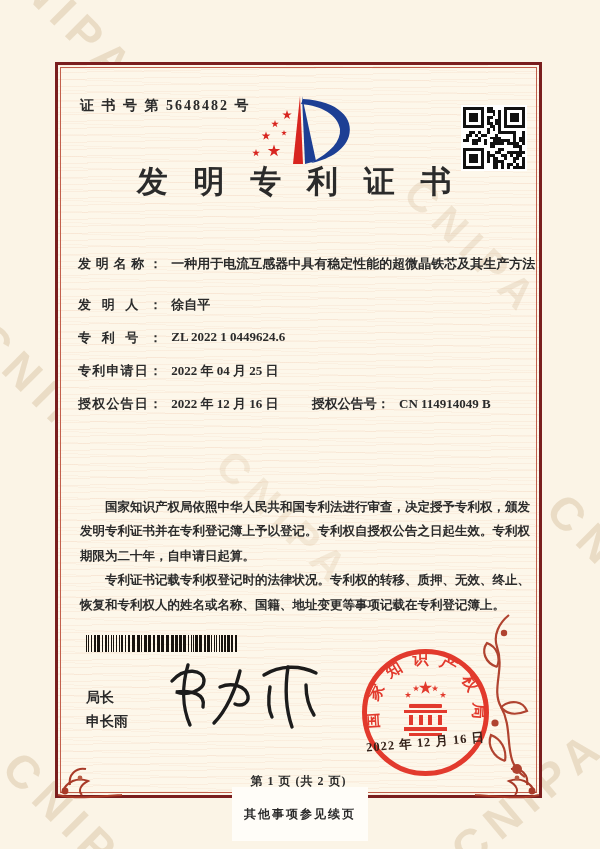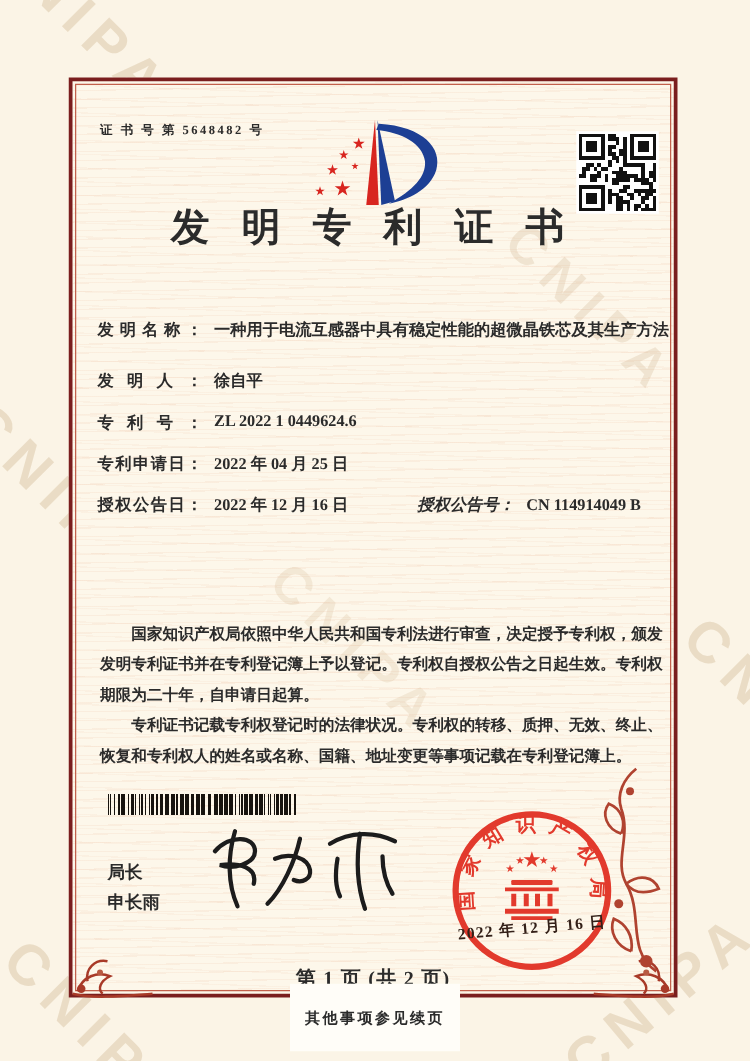--- a/index.html
+++ b/index.html
@@ -21,51 +21,51 @@
     border:3px solid #7a1e1e;box-sizing:border-box;
     background:
       repeating-linear-gradient(179deg, rgba(226,152,112,0.10) 0 1px, transparent 1px 7px),
       repeating-linear-gradient(2deg, rgba(226,152,112,0.07) 0 1px, transparent 1px 11px),
       #fdf7ea;
     z-index:1;
   }
   .frame::before{
     content:"";position:absolute;inset:2px;border:1px solid #c2604c;pointer-events:none;
   }
-  .certno{position:absolute;left:22px;top:32px;font-size:10px;letter-spacing:2px;font-weight:600;}
+  .certno{position:absolute;left:22px;top:32px;font-size:14px;letter-spacing:2px;font-weight:600;}
   .logo{position:absolute;left:183px;top:26px;}
   .qr{position:absolute;left:403px;top:40px;background:#fff;padding:2px;}
   .title{
     position:absolute;left:0;top:96px;width:100%;text-align:center;
     font-size:31px;font-weight:bold;letter-spacing:9px;white-space:nowrap;
   }
   .fields{position:absolute;left:20px;top:190px;width:455px;font-size:13px;}
   .frow{margin-bottom:15px;white-space:nowrap;}
   .frow:first-child{margin-bottom:23px;}
   .flabel{
     display:inline-block;width:84px;text-align:justify;text-align-last:justify;
     font-weight:700;vertical-align:top;
   }
-  .flabel2{width:auto;margin-left:52px;text-align-last:auto;font-style:italic;}
+  .flabel2{width:auto;margin-left:30px;text-align-last:auto;}
   .fvalue{font-weight:600;margin-left:6px;}
   .body-text{
     position:absolute;left:22px;top:430px;width:450px;
     font-size:12.5px;line-height:1.95;font-weight:600;
   }
   .body-text p{margin:0;text-indent:2em;text-align:justify;}
   .barcode{position:absolute;left:28px;top:570px;}
   .director{position:absolute;left:28px;top:620px;font-family:"Liberation Sans","DejaVu Sans",sans-serif;font-weight:bold;font-size:14px;line-height:24px;}
   .signature{position:absolute;left:100px;top:592px;z-index:2;}
   .seal{position:absolute;left:300px;top:580px;z-index:3;}
   .seal-date{
     position:absolute;left:308px;top:668px;width:150px;z-index:4;
     font-size:12.5px;font-weight:bold;color:#332018;letter-spacing:1px;
     transform:rotate(-5deg);white-space:nowrap;
   }
-  .pageno{position:absolute;left:0;top:708px;width:100%;text-align:center;font-size:16px;font-weight:600;letter-spacing:1px;}
+  .pageno{position:absolute;left:0;top:708px;width:100%;text-align:center;font-size:12px;font-weight:600;letter-spacing:1px;}
   .ornament{position:absolute;z-index:1;pointer-events:none;}
   .orn-bl{left:-2px;bottom:-6px;}
   .orn-br{right:-2px;bottom:-6px;transform:scaleX(-1);}
   .orn-inner{right:4px;bottom:14px;}
   .footer-note{
     position:absolute;left:0;top:806px;width:100%;text-align:center;font-size:12px;z-index:1;
   }
   .footer-note span{background:#fffdf8;padding:20px 12px;font-weight:600;letter-spacing:2px;}
 </style>
 </head>

